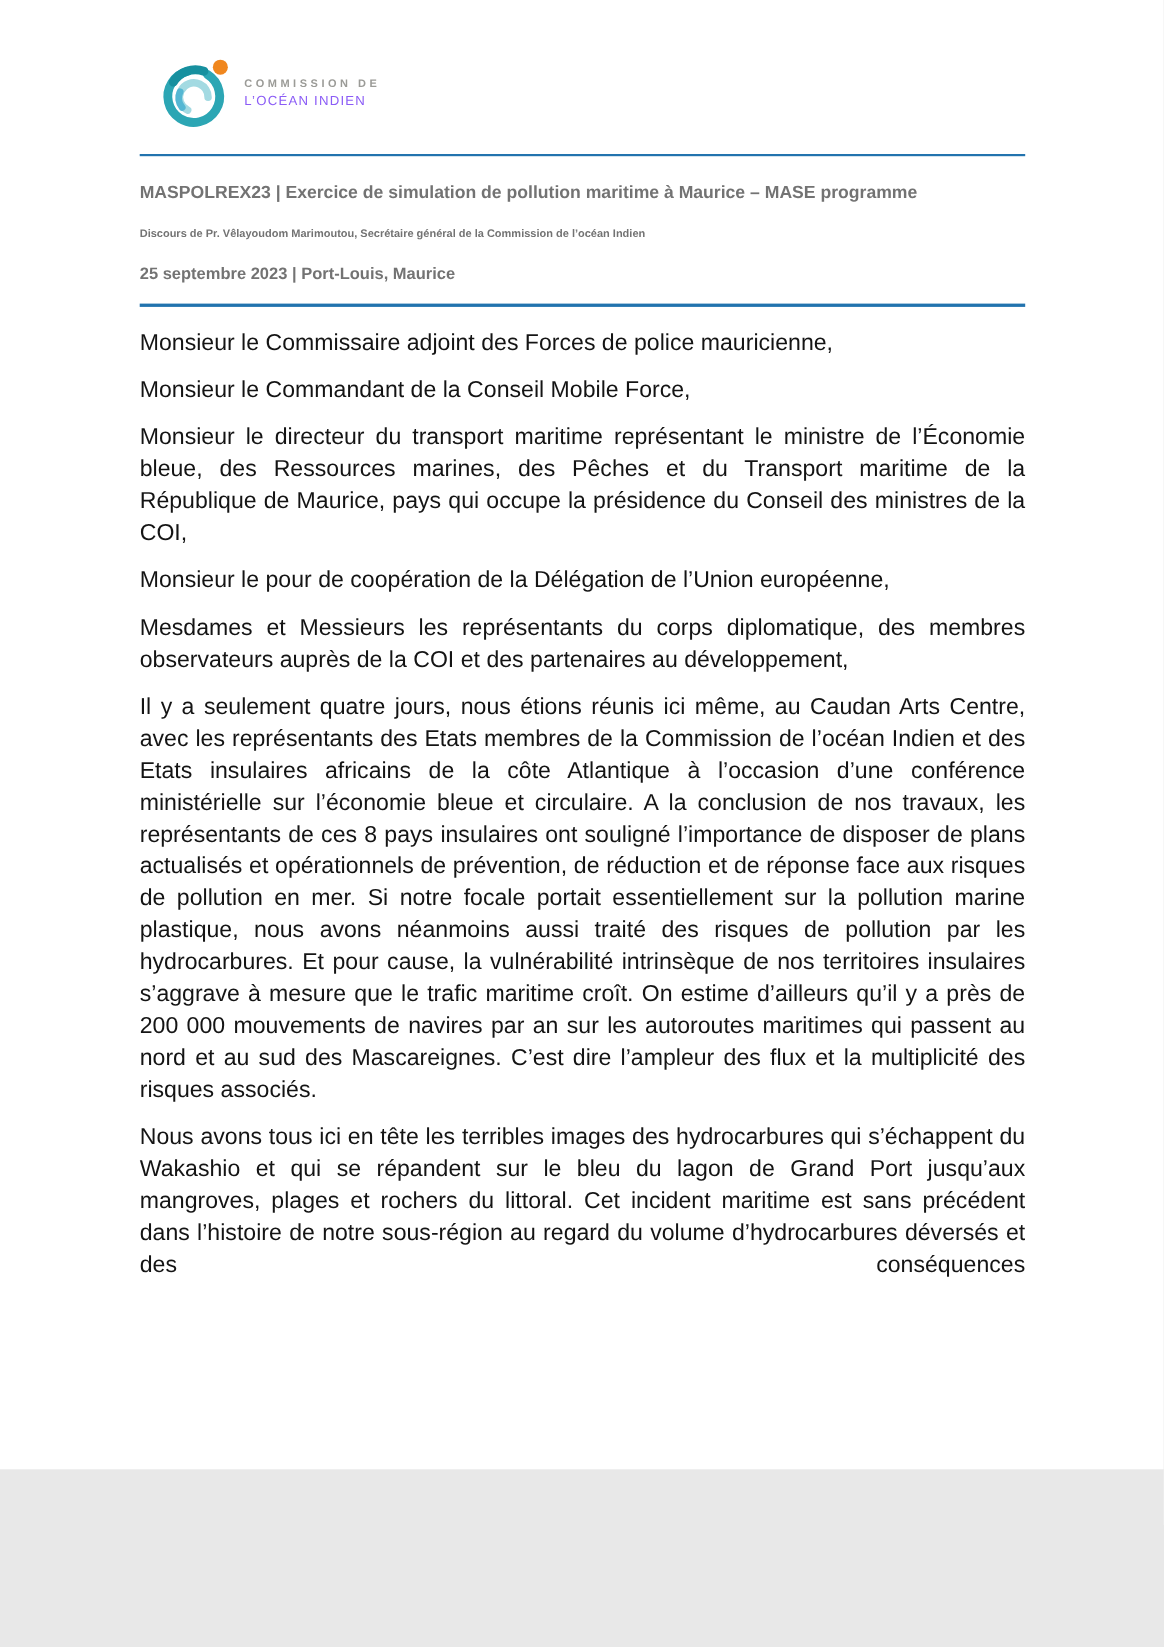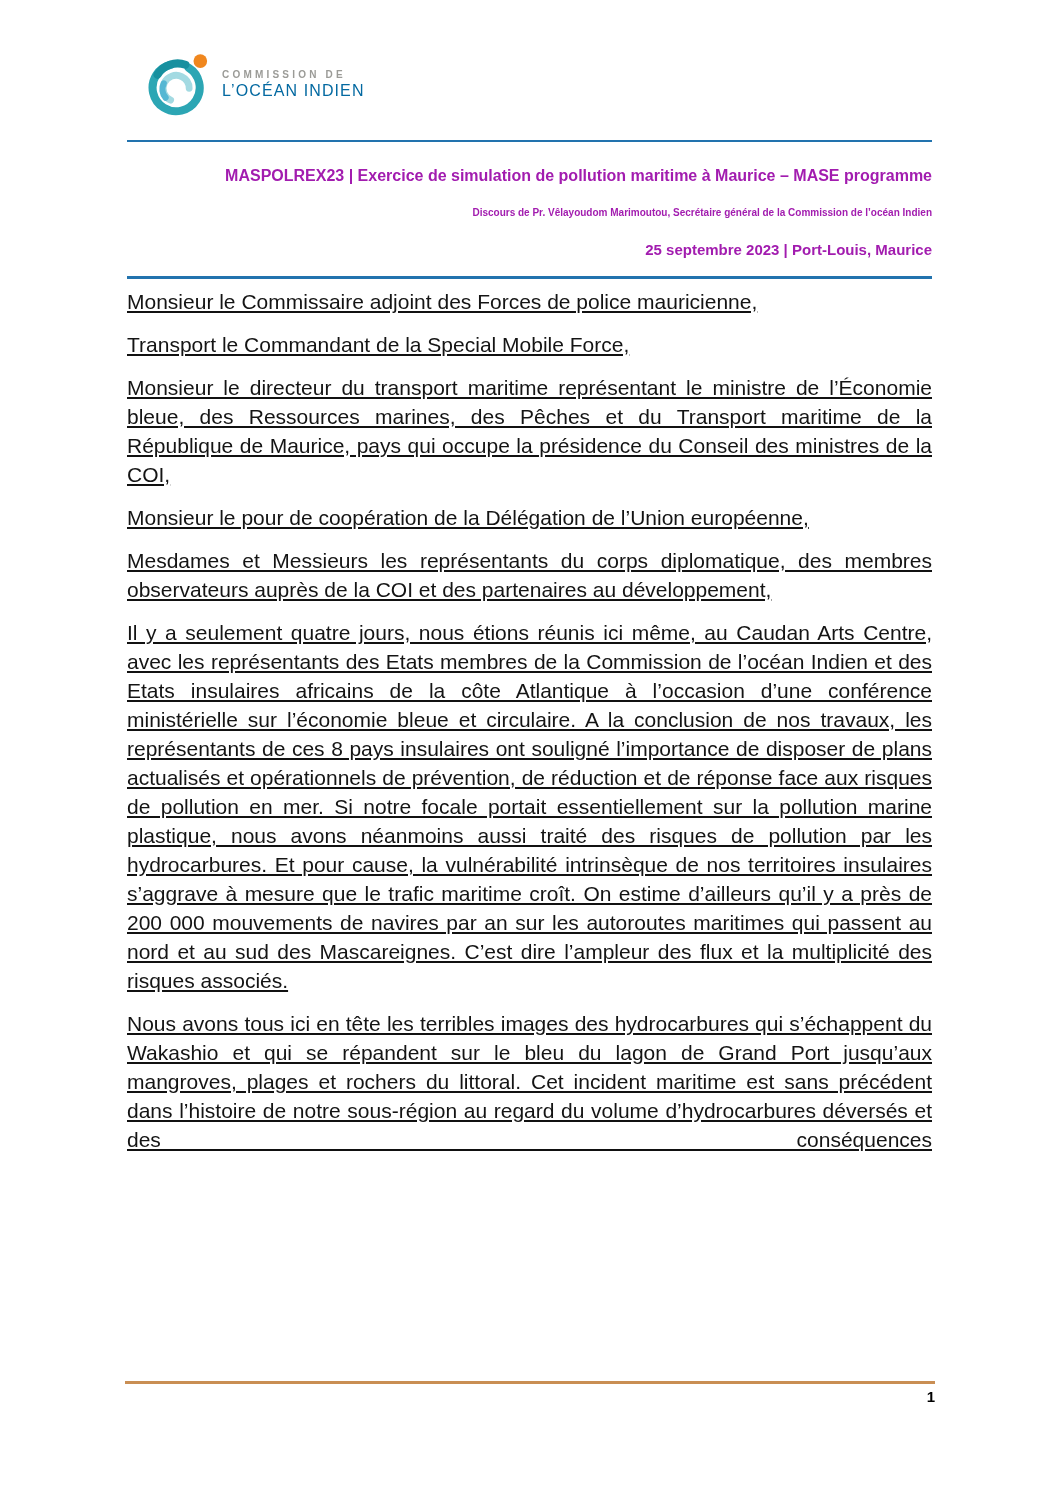--- a/index.html
+++ b/index.html
@@ -1,19 +1,19 @@
 <!DOCTYPE html>
 <html><head>
 <meta charset="utf-8">
 <style>
   html, body { margin: 0; padding: 0; background: #e8e8e8; }
   .page {
     position: relative;
     width: 1058px;
-    height: 1497px;
+    height: 1336px;
     margin: 0 auto;
     background: #ffffff;
     font-family: "Liberation Sans", sans-serif;
     color: #111111;
     overflow: hidden;
   }
   .content {
     position: absolute;
     left: 127px;
     top: 0;
@@ -29,41 +29,41 @@
   }
   .logo-mark { width: 62px; height: 66px; flex: 0 0 auto; }
   .logo-text { display: flex; flex-direction: column; justify-content: center; }
   .logo-line1 {
     font-size: 10px;
     letter-spacing: 3.2px;
     color: #9b9b97;
     font-weight: bold;
   }
   .logo-line2 {
-    font-size: 16px;
+    font-size: 12px;
     letter-spacing: 1.1px;
-    color: #0369a1;
+    color: #8b5cf6;
     margin-top: 2px;
   }
   
   .rule-top {
     margin-top: 22px;
     border-top: 2px solid #2273ae;
   }
   .rule-header {
     border-top: 3px solid #2273ae;
     margin-top: 18px;
   }
   
-  .doc-header { text-align: right; color: #a21caf; }
+  .doc-header { text-align: left; color: #737373; }
   .doc-title   { margin: 25px 0 0; font-size: 16px; font-weight: bold; }
   .doc-subtitle{ margin: 22px 0 0; font-size: 10px; font-weight: bold; }
   .doc-dateline{ margin: 23px 0 0; font-size: 15px; font-weight: bold; }
   
-  .doc-body { margin-top: 8px; text-decoration: underline; }
+  .doc-body { margin-top: 18px; }
   .doc-body p {
     margin: 0 0 14px 0;
     font-size: 21px;
     line-height: 29px;
     text-align: justify;
     color: #141414;
   }
   .doc-body p.continued { text-align-last: justify; margin-bottom: 0; }
   
   .doc-footer {
@@ -108,21 +108,21 @@
     <div class="doc-header">
       <div class="doc-title">MASPOLREX23 | Exercice de simulation de pollution maritime à Maurice – MASE programme</div>
       <div class="doc-subtitle">Discours de Pr. Vêlayoudom Marimoutou, Secrétaire général de la Commission de l’océan Indien</div>
       <div class="doc-dateline">25 septembre 2023 | Port-Louis, Maurice</div>
     </div>
 
     <div class="rule-header"></div>
 
     <div class="doc-body">
       <p>Monsieur le Commissaire adjoint des Forces de police mauricienne,</p>
-      <p>Transport le Commandant de la Special Mobile Force,</p>
+      <p>Monsieur le Commandant de la Conseil Mobile Force,</p>
       <p>Monsieur le directeur du transport maritime représentant le  ministre de l’Économie bleue, des Ressources marines, des Pêches et du Transport maritime de la République de Maurice, pays qui occupe la présidence du Conseil des ministres de la COI,</p>
       <p>Monsieur le pour de coopération de la Délégation de l’Union européenne,</p>
       <p>Mesdames et Messieurs les représentants du corps diplomatique, des membres observateurs auprès de la COI et des partenaires au développement,</p>
       <p>Il y a seulement quatre jours, nous étions réunis ici même, au Caudan Arts Centre, avec les représentants des Etats membres de la Commission de l’océan Indien et des Etats insulaires africains de la côte Atlantique à l’occasion d’une conférence ministérielle sur l’économie bleue et circulaire. A la conclusion de nos travaux, les représentants de ces 8 pays insulaires ont souligné l’importance de disposer de plans actualisés et opérationnels de prévention, de réduction et de réponse face aux risques de pollution en mer. Si notre focale portait essentiellement sur la pollution marine plastique, nous avons néanmoins aussi traité des risques de pollution par les hydrocarbures. Et pour cause, la vulnérabilité intrinsèque de nos territoires insulaires s’aggrave à mesure que le trafic maritime croît. On estime d’ailleurs qu’il y a près de 200 000 mouvements de navires par an sur les autoroutes maritimes qui passent au nord et au sud des Mascareignes. C’est dire l’ampleur des flux et la multiplicité des risques associés.</p>
       <p class="continued">Nous avons tous ici en tête les terribles images des hydrocarbures qui s’échappent du Wakashio et qui se répandent sur le bleu du lagon de Grand Port jusqu’aux mangroves, plages et rochers du littoral. Cet incident maritime est sans précédent dans l’histoire de notre sous-région au regard du volume d’hydrocarbures déversés et des conséquences</p>
     </div>
 
   </div>
 
   <div class="doc-footer">

